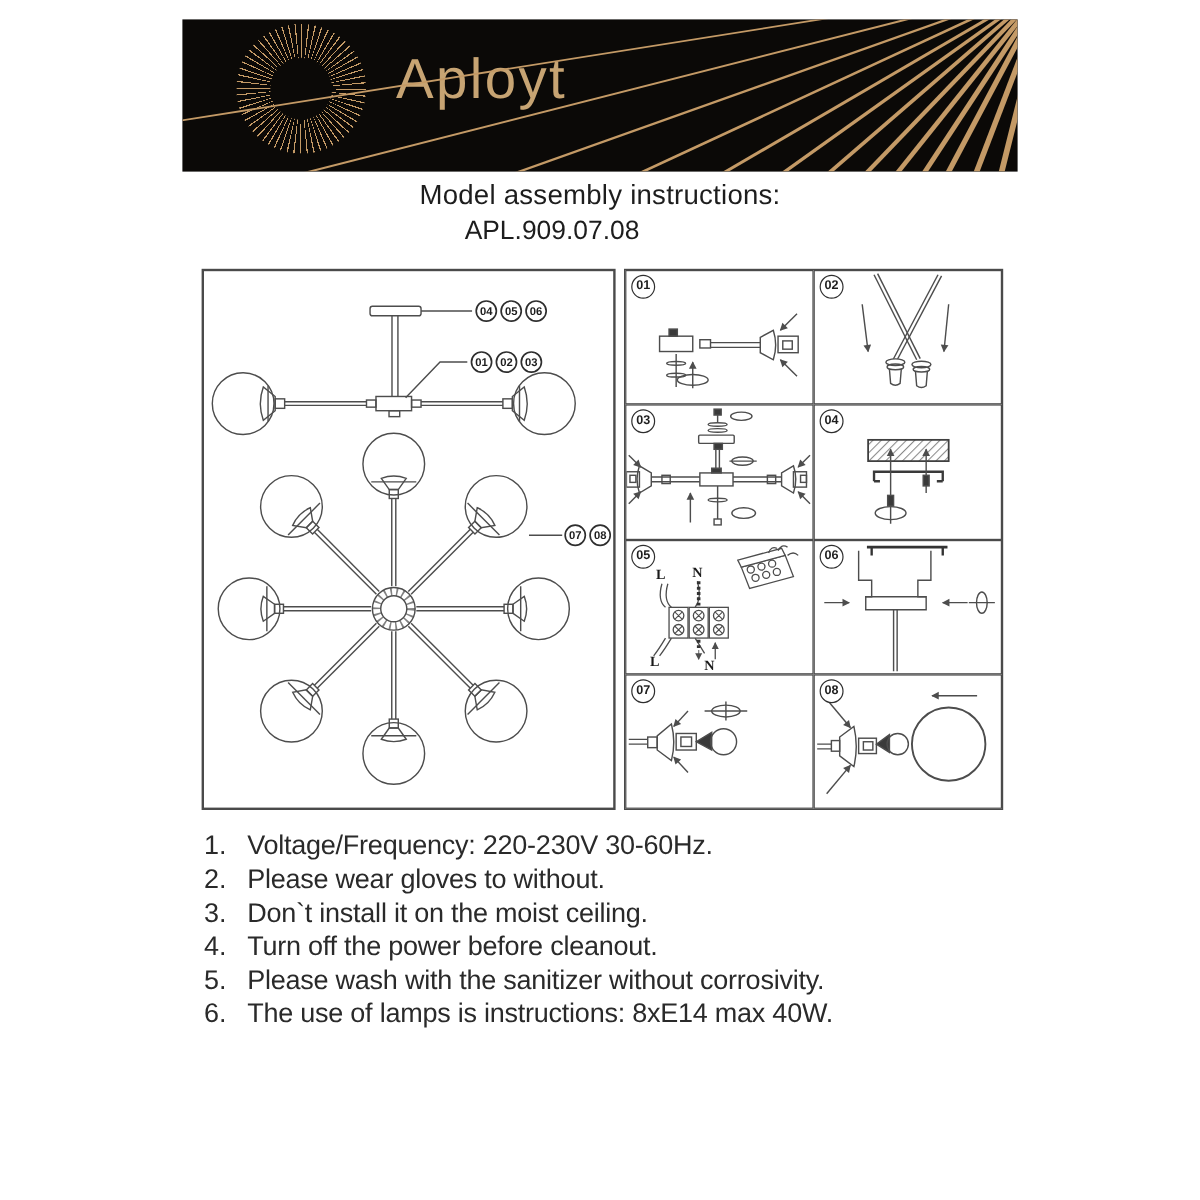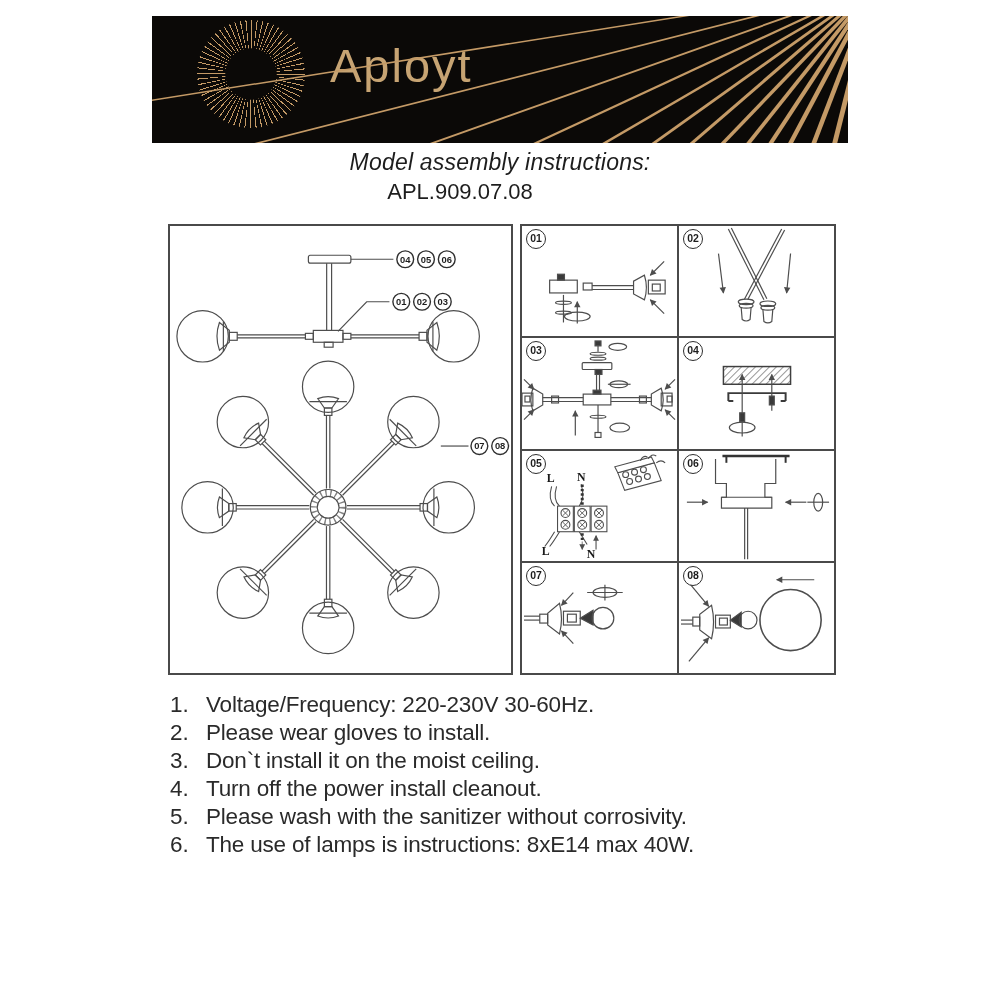--- a/index.html
+++ b/index.html
@@ -20,21 +20,21 @@
       repeating-conic-gradient(#c49a66 0deg 1.15deg, rgba(0,0,0,0) 1.15deg 6deg);
   }
   .brand {
     position:absolute; left:178px; top:22px;
     font-size:47px; font-weight:400; letter-spacing:2px; color:#c7a473;
   }
   .rays { position:absolute; left:0; top:0; width:696px; height:127px; }
   
   .sheet-title {
     position:absolute; left:0; top:133px; width:1000px; text-align:center;
-    font-size:23px; font-weight:500; color:#1d1d1d; letter-spacing:0.2px;font-style:italic;
+    font-size:23px; font-weight:500; color:#1d1d1d; letter-spacing:0.2px;
   }
   .model-number {
     position:absolute; left:0; top:163px; width:920px; text-align:center;
     font-size:22px; font-weight:500; color:#1d1d1d;
   }
   
   .main-box {
     position:absolute; left:168px; top:208px; width:345px; height:451px;
     border:2px solid #4a4a4a; box-sizing:border-box; background:#fff;
   }
@@ -393,29 +393,29 @@
 
   </div>
 
   <div class="instructions">
     <div class="inst-row">
       <span class="inst-num">1.</span>
       <span class="inst-text">Voltage/Frequency: 220-230V 30-60Hz.</span>
     </div>
     <div class="inst-row">
       <span class="inst-num">2.</span>
-      <span class="inst-text">Please wear gloves to install.</span>
+      <span class="inst-text">Please wear gloves to without.</span>
     </div>
     <div class="inst-row">
       <span class="inst-num">3.</span>
       <span class="inst-text">Don`t install it on the moist ceiling.</span>
     </div>
     <div class="inst-row">
       <span class="inst-num">4.</span>
-      <span class="inst-text">Turn off the power install cleanout.</span>
+      <span class="inst-text">Turn off the power before cleanout.</span>
     </div>
     <div class="inst-row">
       <span class="inst-num">5.</span>
       <span class="inst-text">Please wash with the sanitizer without corrosivity.</span>
     </div>
     <div class="inst-row">
       <span class="inst-num">6.</span>
       <span class="inst-text">The use of lamps is instructions: 8xE14 max 40W.</span>
     </div>
   </div>

